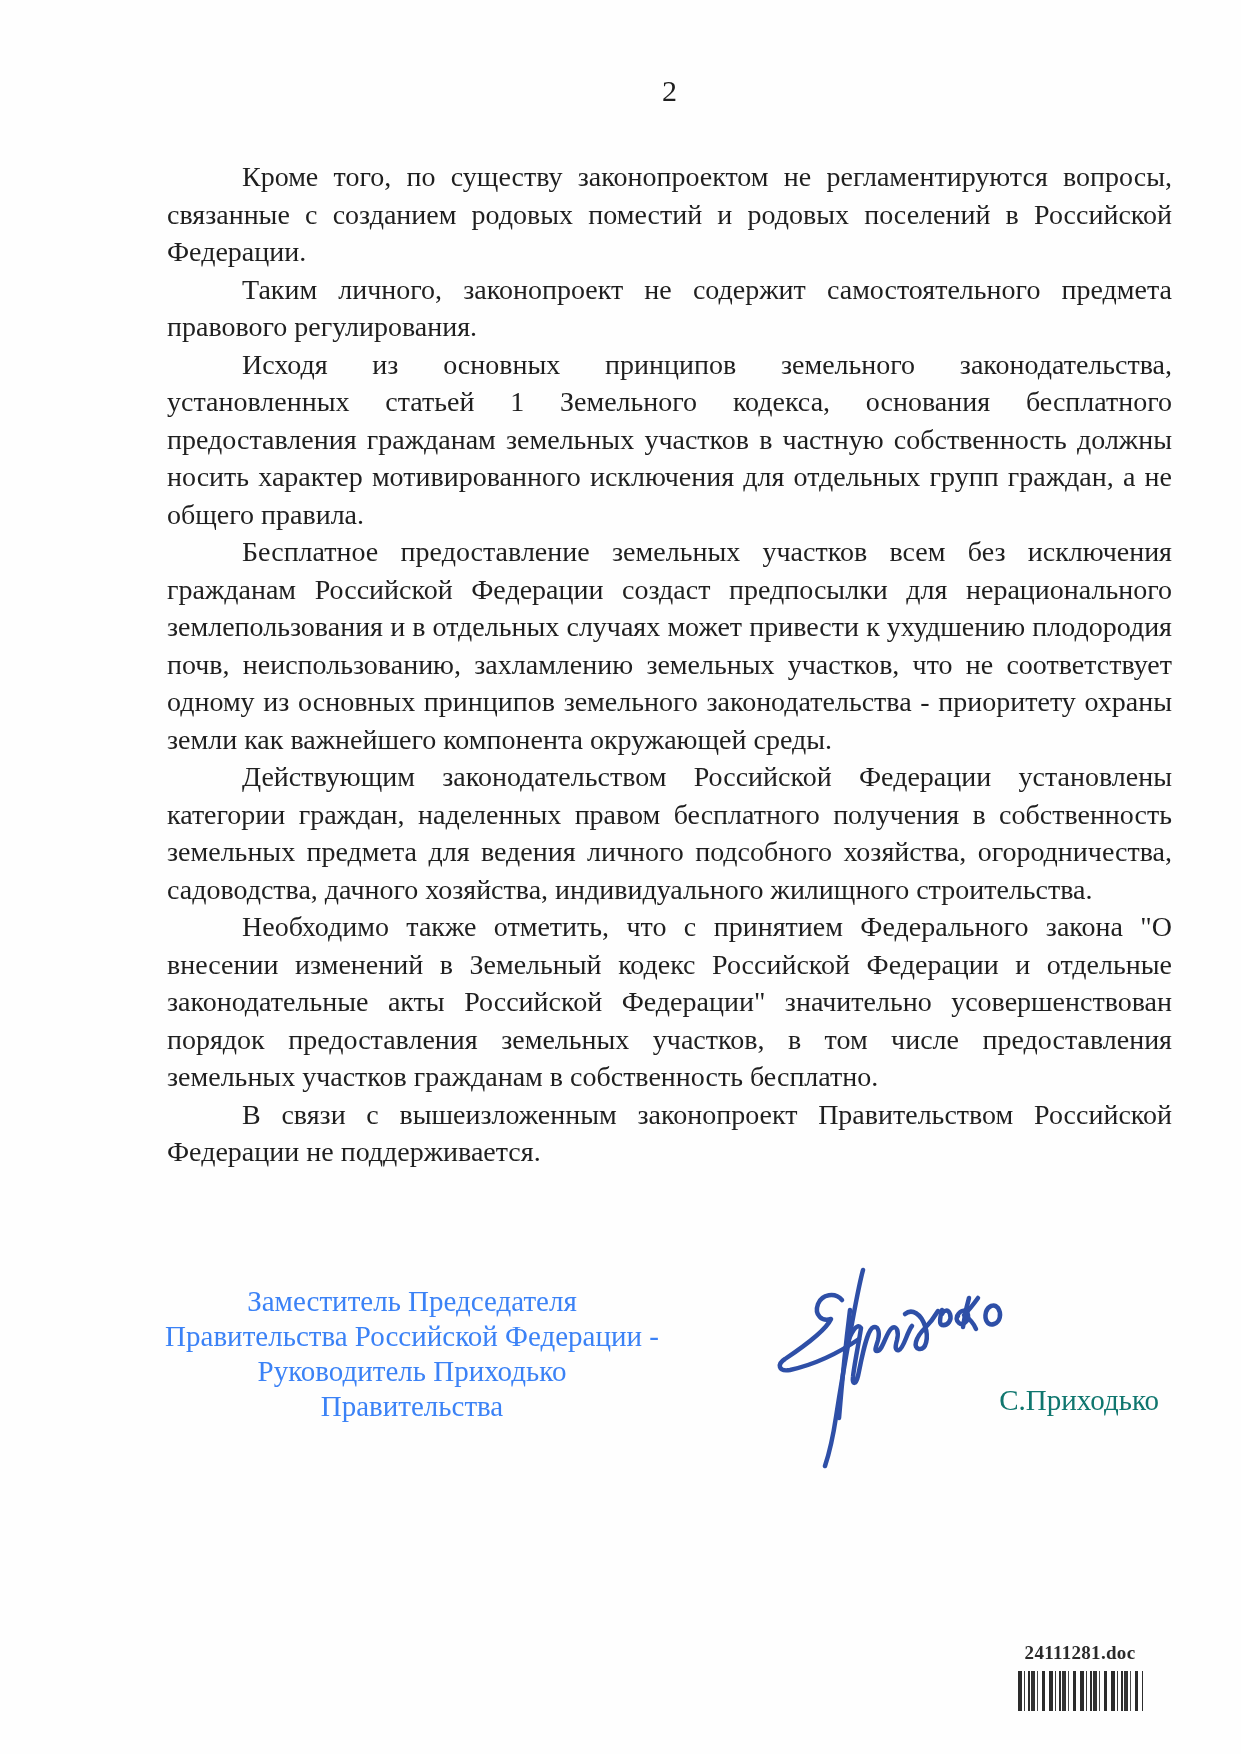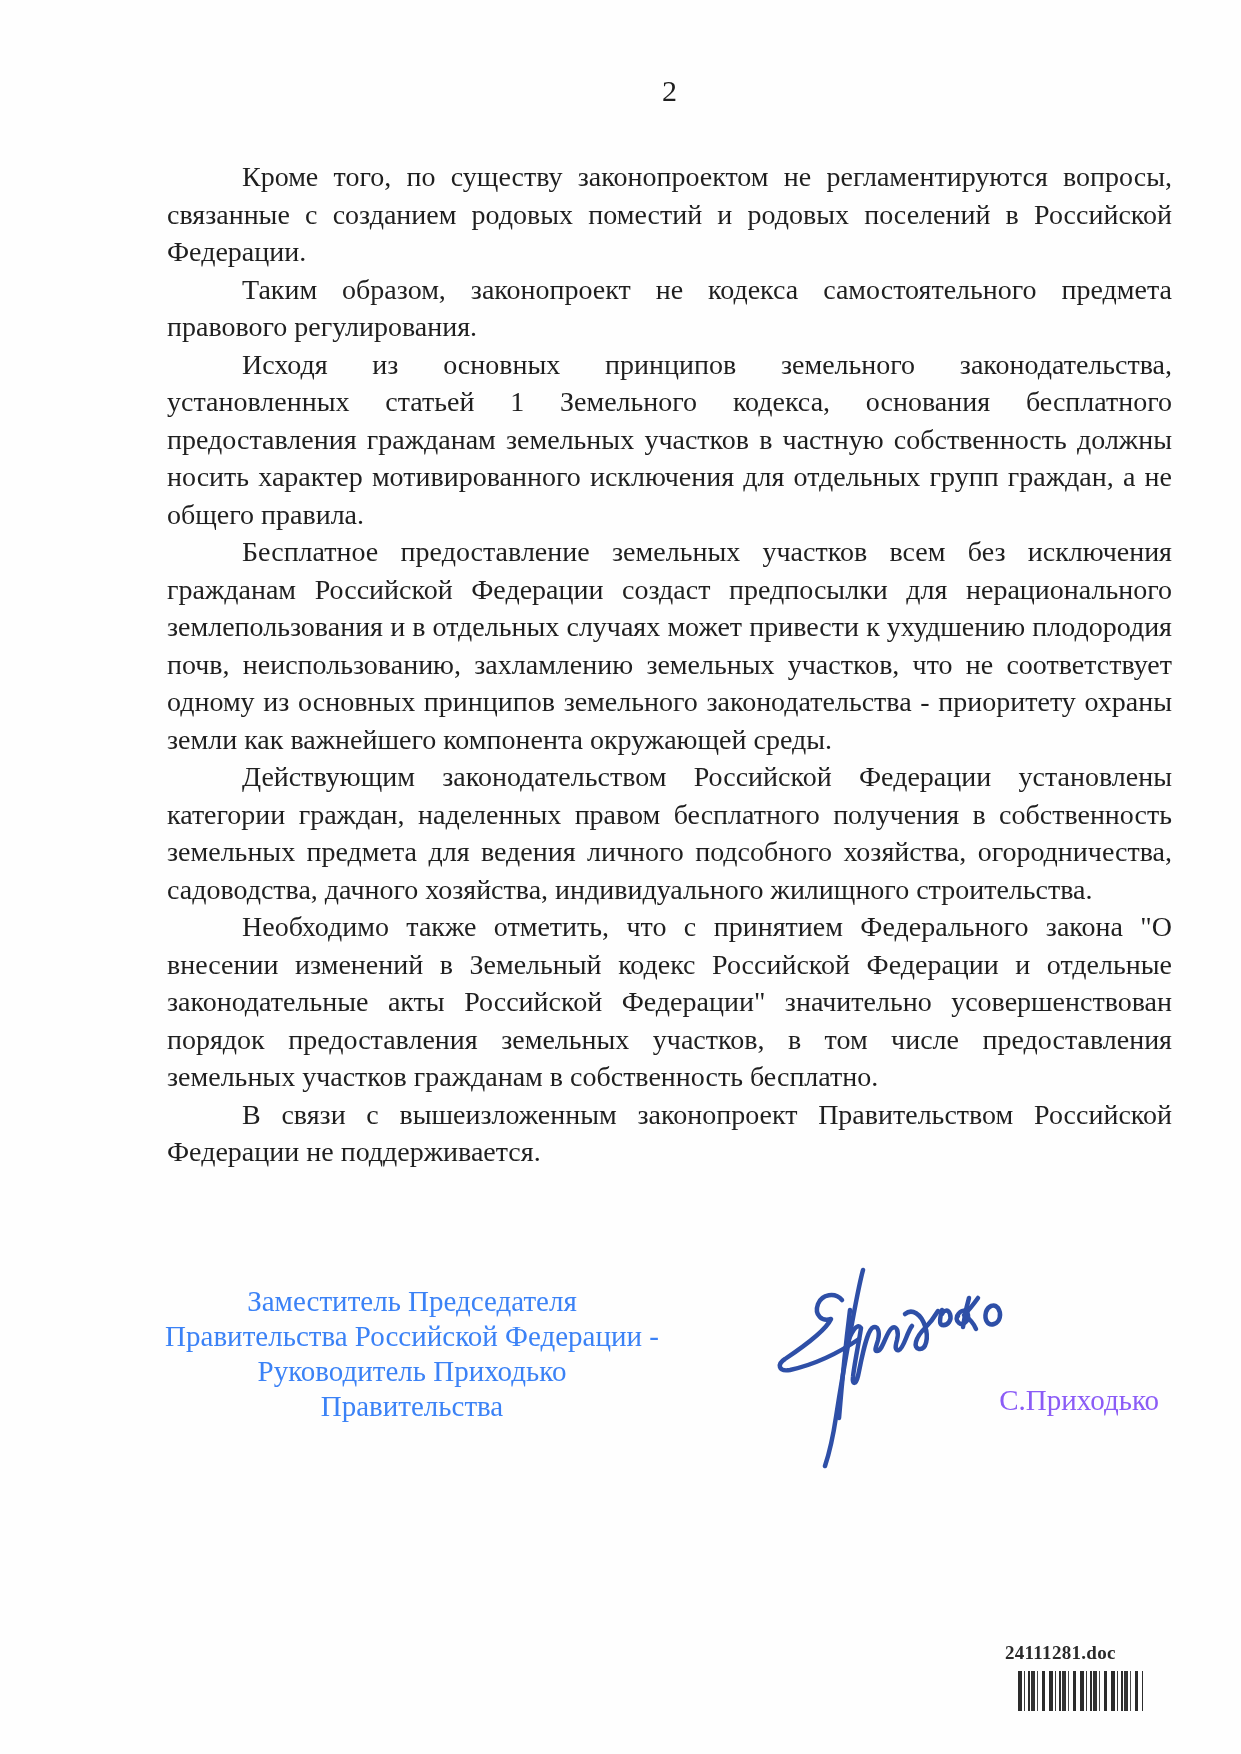--- a/index.html
+++ b/index.html
@@ -49,35 +49,35 @@
     line-height: 35px;
     color: #3b82f6;
   }
   .signer-name {
     position: absolute;
     left: 167px;
     top: 1384px;
     width: 992px;
     text-align: right;
     font-size: 29px;
-    color: #8b5cf6;
+    color: #0f766e;
   }
   .signature-svg {
     position: absolute;
     left: 745px;
     top: 1252px;
     width: 280px;
     height: 280px;
   }
   .doc-label {
     position: absolute;
     left: 1005px;
     top: 1642px;
     width: 150px;
-    text-align: left;
+    text-align: center;
     font-size: 19px;
     font-weight: 700;
     letter-spacing: 0.3px;
     color: #2a2a2a;
   }
   .barcode {
     position: absolute;
     left: 1018px;
     top: 1671px;
     width: 125px;
@@ -101,21 +101,21 @@
 </style>
 </head>
 <body>
 
 <div class="page">
 
   <div class="page-number">2</div>
 
   <div class="body-text">
     <p>Кроме того, по существу законопроектом не регламентируются вопросы, связанные с созданием родовых поместий и родовых поселений в Российской Федерации.</p>
-    <p>Таким образом, законопроект не кодекса самостоятельного предмета правового регулирования.</p>
+    <p>Таким личного, законопроект не содержит самостоятельного предмета правового регулирования.</p>
     <p>Исходя из основных принципов земельного законодательства, установленных статьей 1 Земельного кодекса, основания бесплатного предоставления гражданам земельных участков в частную собственность должны носить характер мотивированного исключения для отдельных групп граждан, а не общего правила.</p>
     <p>Бесплатное предоставление земельных участков всем без исключения гражданам Российской Федерации создаст предпосылки для нерационального землепользования и в отдельных случаях может привести к ухудшению плодородия почв, неиспользованию, захламлению земельных участков, что не соответствует одному из основных принципов земельного законодательства - приоритету охраны земли как важнейшего компонента окружающей среды.</p>
     <p>Действующим законодательством Российской Федерации установлены категории граждан, наделенных правом бесплатного получения в собственность земельных предмета для ведения личного подсобного хозяйства, огородничества, садоводства, дачного хозяйства, индивидуального жилищного строительства.</p>
     <p>Необходимо также отметить, что с принятием Федерального закона "О внесении изменений в Земельный кодекс Российской Федерации и отдельные законодательные акты Российской Федерации" значительно усовершенствован порядок предоставления земельных участков, в том числе предоставления земельных участков гражданам в собственность бесплатно.</p>
     <p>В связи с вышеизложенным законопроект Правительством Российской Федерации не поддерживается.</p>
   </div>
 
   <div class="sig-title">
     <div>Заместитель Председателя</div>
     <div>Правительства Российской Федерации -</div>

